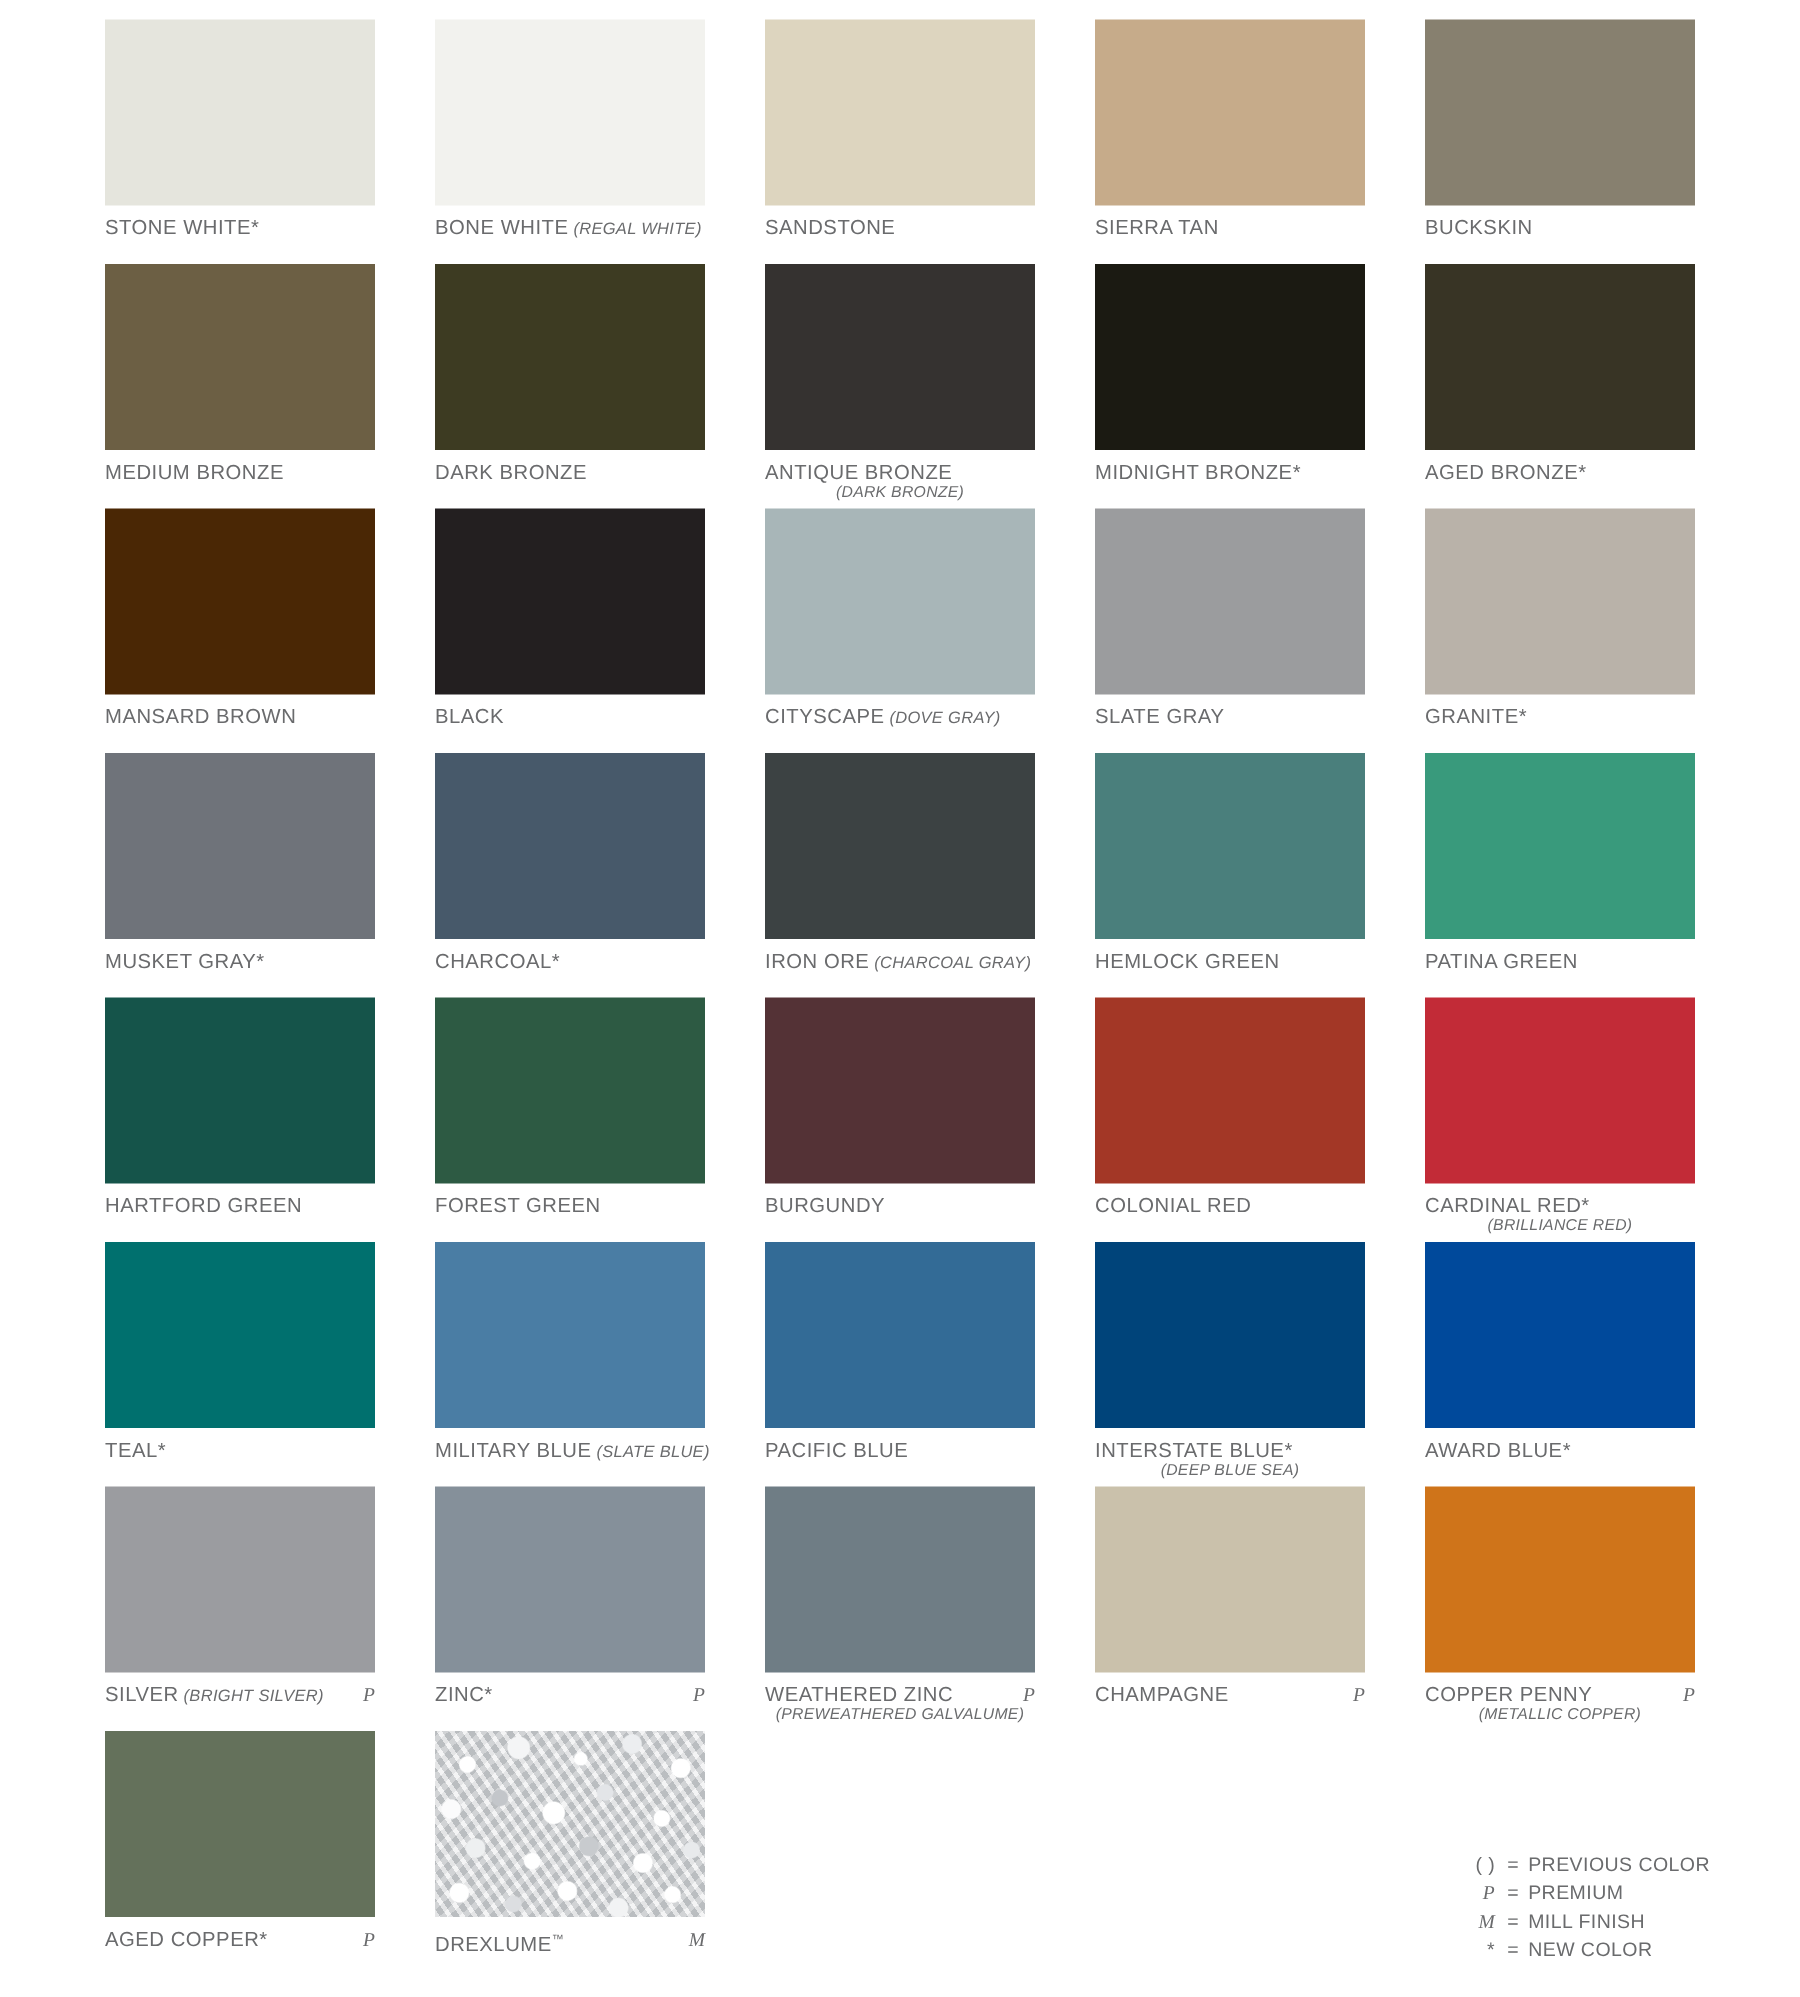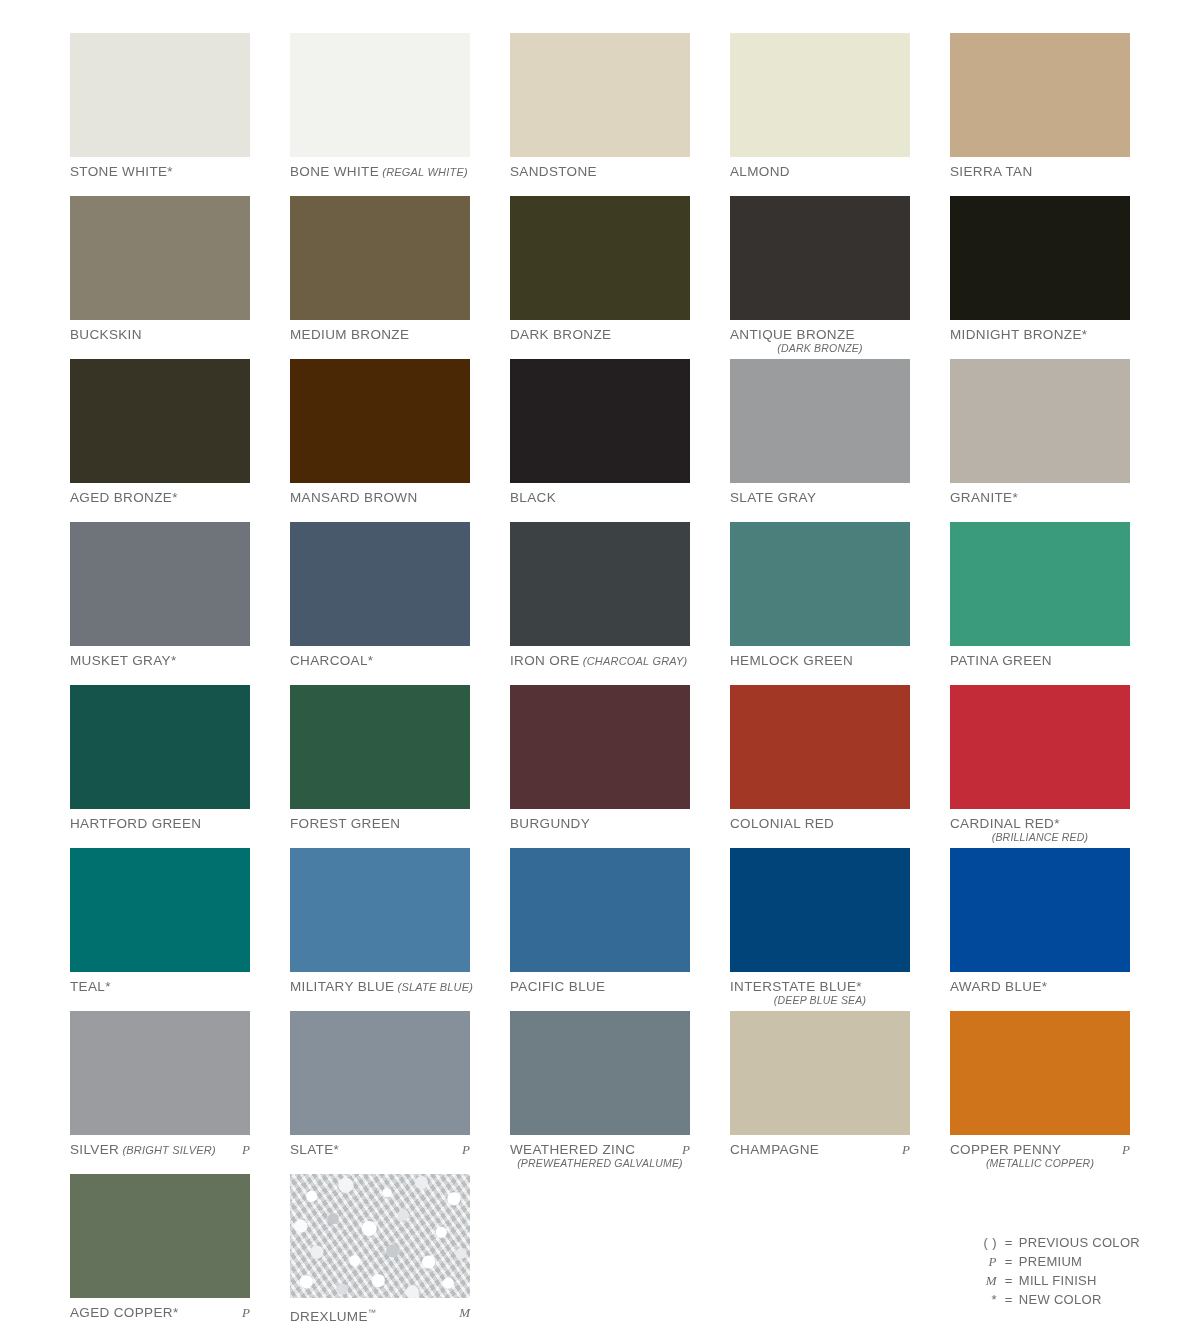--- a/index.html
+++ b/index.html
@@ -10,21 +10,21 @@
     background: #ffffff;
     font-family: "Liberation Sans", sans-serif;
     color: #58595b;
     overflow: hidden;
   }
 
   .sheet {
     position: relative;
     width: 1200px;
     height: 1331px;
-    padding: 33px 60px 0 70px;
+    padding: 13px 60px 0 70px;
   }
 
   .grid {
     display: grid;
     grid-template-columns: repeat(5, 180px);
     column-gap: 40px;
     grid-auto-rows: 163px;
   }
 
   .swatch-cell {
@@ -151,26 +151,20 @@
           <div class="name-line"><span>BONE WHITE</span><span class="prev"> (REGAL WHITE)</span></div>
         </div>
       </div>
       <div class="swatch-cell">
         <div class="chip" style="background: rgb(221, 213, 191);"></div>
         <div class="labels">
           <div class="name-line"><span>SANDSTONE</span></div>
         </div>
       </div>
       <div class="swatch-cell">
-        <div class="chip" style="background: rgb(232, 231, 210);"></div>
-        <div class="labels">
-          <div class="name-line"><span>ALMOND</span></div>
-        </div>
-      </div>
-      <div class="swatch-cell">
         <div class="chip" style="background: rgb(198, 171, 138);"></div>
         <div class="labels">
           <div class="name-line"><span>SIERRA TAN</span></div>
         </div>
       </div>
       <div class="swatch-cell">
         <div class="chip" style="background: rgb(135, 128, 111);"></div>
         <div class="labels">
           <div class="name-line"><span>BUCKSKIN</span></div>
         </div>
@@ -212,20 +206,26 @@
           <div class="name-line"><span>MANSARD BROWN</span></div>
         </div>
       </div>
       <div class="swatch-cell">
         <div class="chip" style="background: rgb(35, 31, 32);"></div>
         <div class="labels">
           <div class="name-line"><span>BLACK</span></div>
         </div>
       </div>
       <div class="swatch-cell">
+        <div class="chip" style="background: rgb(168, 182, 184);"></div>
+        <div class="labels">
+          <div class="name-line"><span>CITYSCAPE</span><span class="prev"> (DOVE GRAY)</span></div>
+        </div>
+      </div>
+      <div class="swatch-cell">
         <div class="chip" style="background: rgb(155, 156, 158);"></div>
         <div class="labels">
           <div class="name-line"><span>SLATE GRAY</span></div>
         </div>
       </div>
       <div class="swatch-cell">
         <div class="chip" style="background: rgb(185, 178, 169);"></div>
         <div class="labels">
           <div class="name-line"><span>GRANITE</span><span>*</span></div>
         </div>
@@ -325,21 +325,21 @@
       <div class="swatch-cell">
         <div class="chip" style="background: rgb(155, 156, 160);"></div>
         <div class="labels">
           <div class="name-line"><span>SILVER</span><span class="prev"> (BRIGHT SILVER)</span></div>
           <span class="mark">P</span>
         </div>
       </div>
       <div class="swatch-cell">
         <div class="chip" style="background: rgb(133, 144, 154);"></div>
         <div class="labels">
-          <div class="name-line"><span>SLATE</span><span>*</span></div>
+          <div class="name-line"><span>ZINC</span><span>*</span></div>
           <span class="mark">P</span>
         </div>
       </div>
       <div class="swatch-cell">
         <div class="chip" style="background: rgb(111, 125, 133);"></div>
         <div class="labels">
           <div class="name-line"><span>WEATHERED ZINC</span></div>
           <span class="prev-below">(PREWEATHERED GALVALUME)</span>
           <span class="mark">P</span>
         </div>

